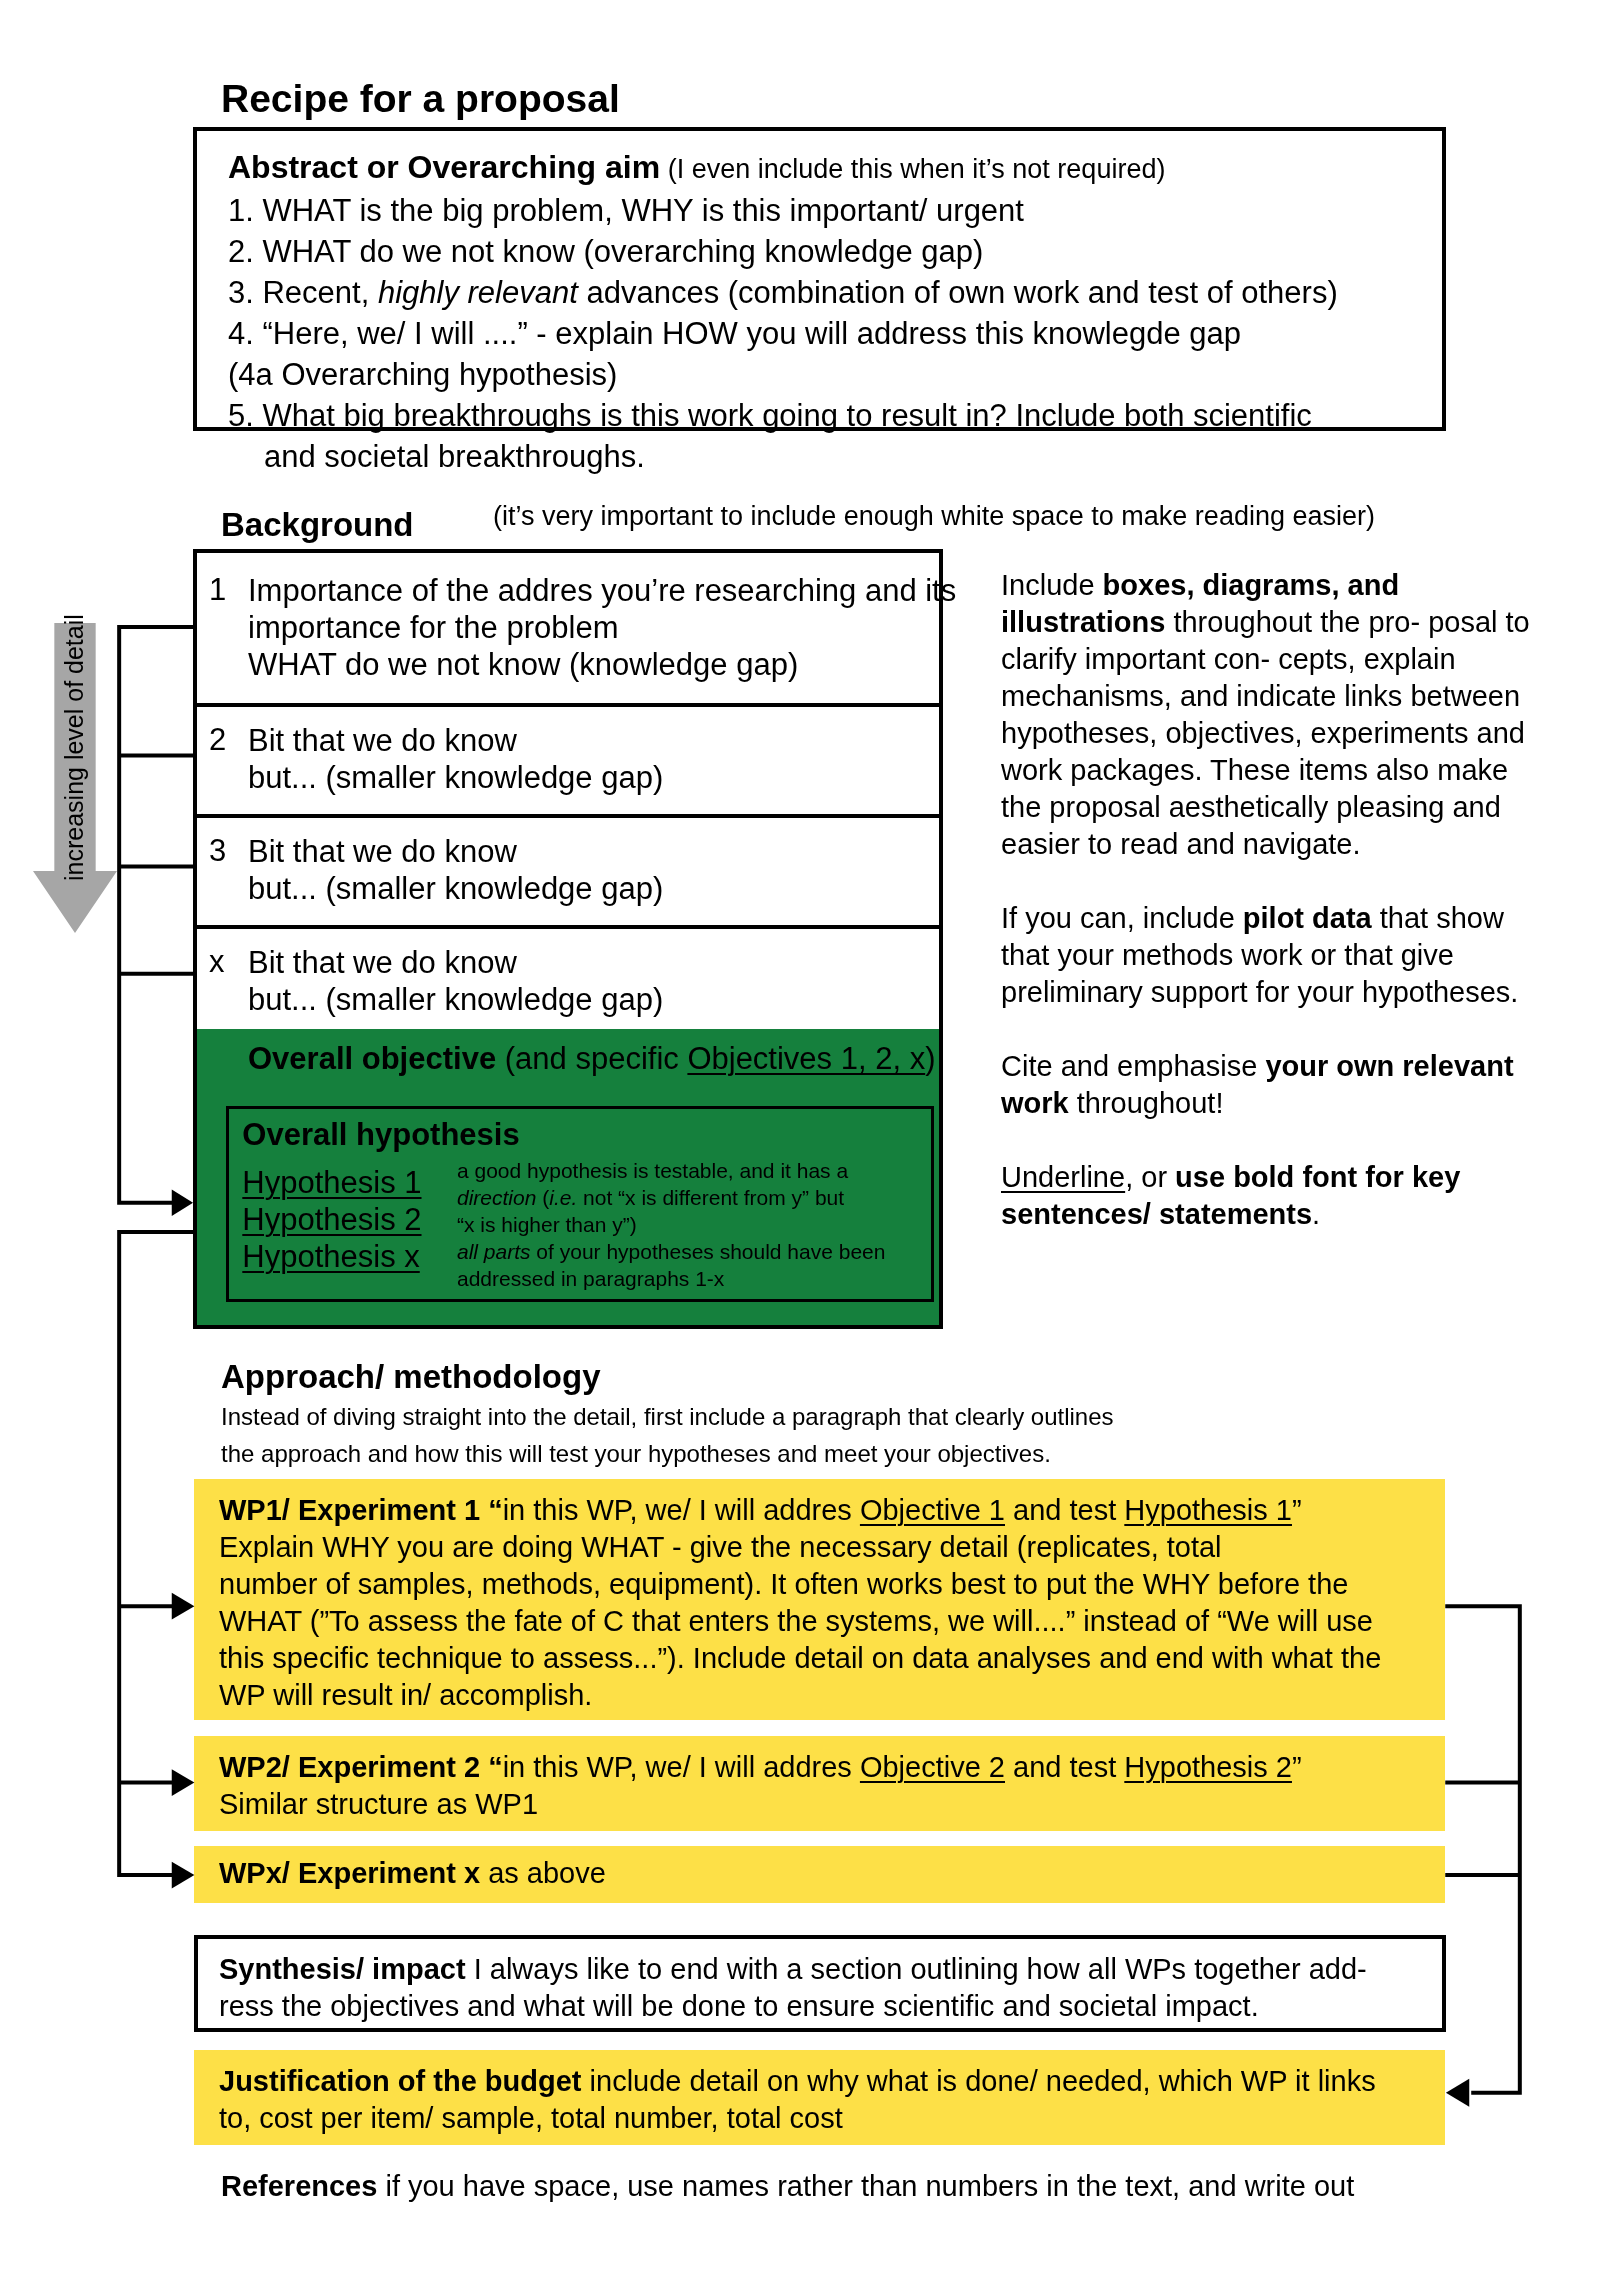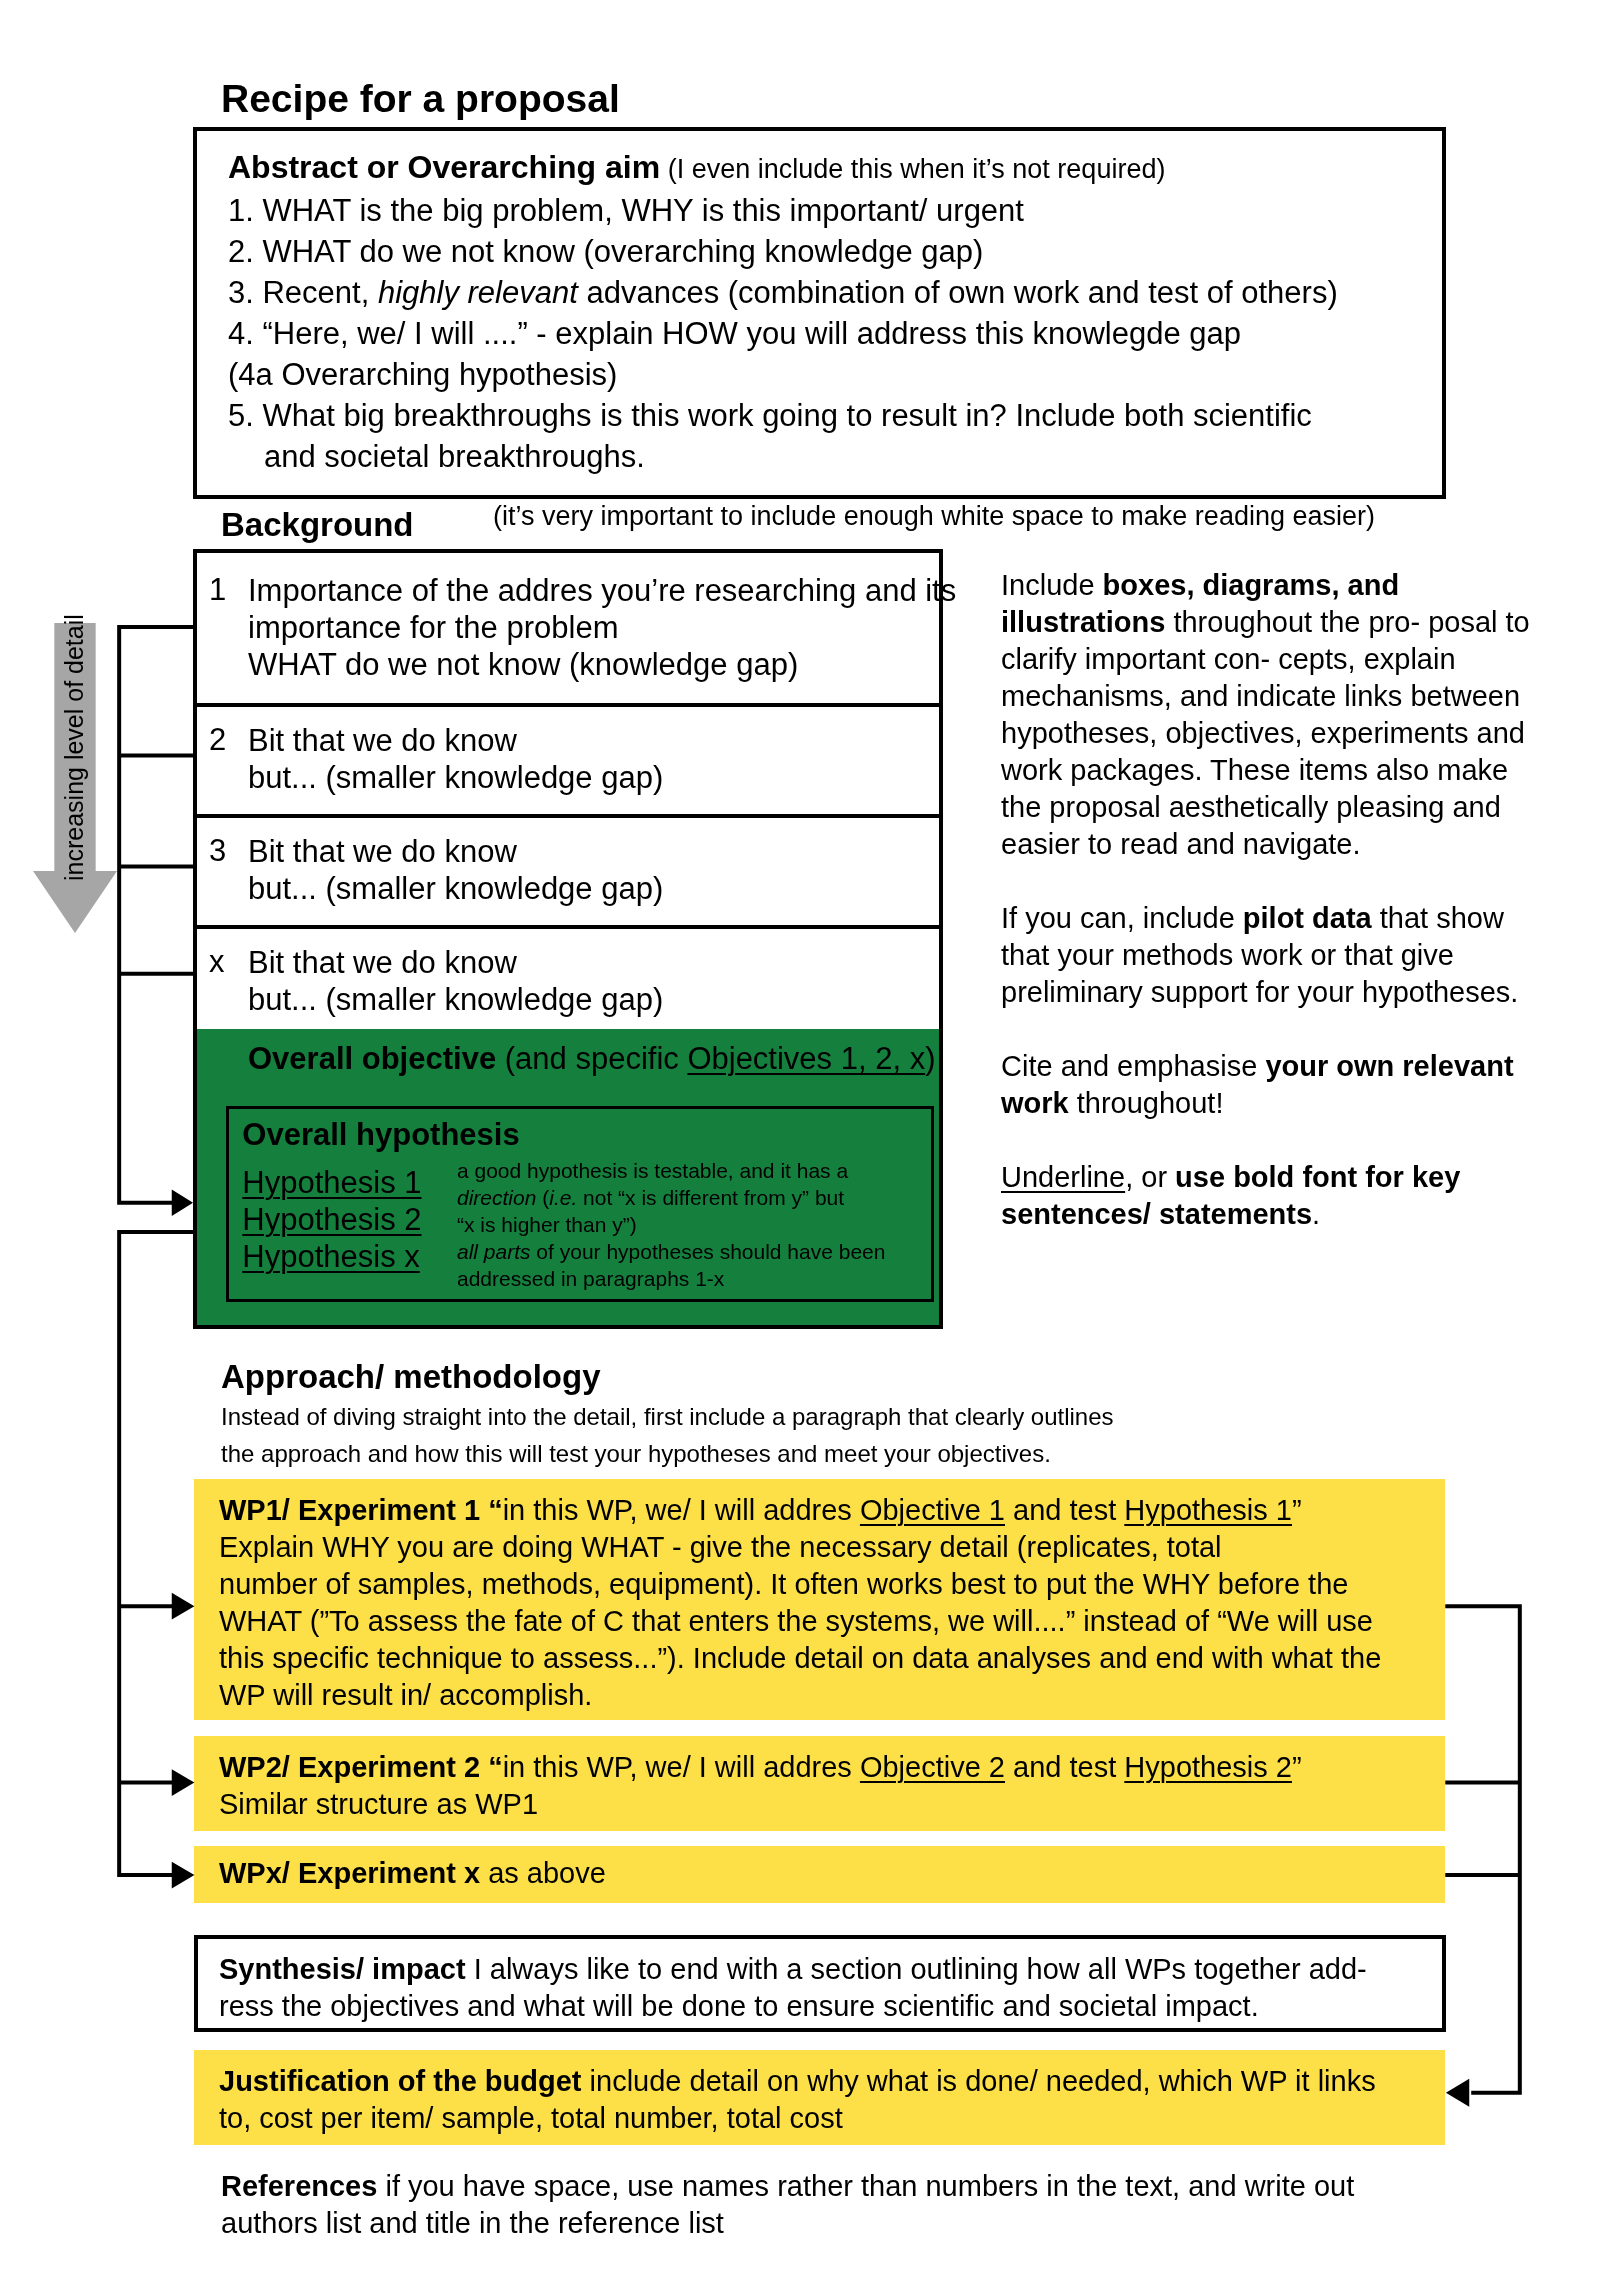--- a/index.html
+++ b/index.html
@@ -7,21 +7,21 @@
          font-family:"Liberation Sans", "DejaVu Sans", sans-serif; color:#000; }
   .abs { position:absolute; }
   .title { left:221px; top:75px; font-size:39px; font-weight:bold; line-height:47px; white-space:nowrap; }
   .box { position:absolute; border:4px solid #000; box-sizing:border-box; }
   .txt { font-size:31px; line-height:41px; }
   .small { font-size:27px; }
   .b { font-weight:bold; }
   .i { font-style:italic; }
   .u { text-decoration:underline; text-decoration-thickness:2px; text-underline-offset:4px; }
   
-  .abstract { left:193px; top:127px; width:1253px; height:372px; }
+  .abstract { left:193px; top:127px; width:1253px; height:304px; }
   .abstract .inner { position:absolute; left:31px; top:16px; right:13.3px; }
   .abstract .row { white-space:nowrap; }
   .abstract .indent { padding-left:36px; }
   
   .bg-head { left:221px; top:506px; font-size:33px; font-weight:bold; white-space:nowrap; }
   .bg-note { left:493px; top:501px; font-size:27px; white-space:nowrap; }
   .bgbox { left:193px; top:549px; width:750px; height:780px; }
   .bgrow { position:absolute; left:0; right:0; border-bottom:4px solid #000; box-sizing:border-box; }
   .bgrow .num { position:absolute; left:12px; top:18.6px; font-size:31px; }
   .bgrow .lines { position:absolute; left:51px; top:18.6px; font-size:31px; line-height:37px; white-space:nowrap; }
@@ -178,21 +178,20 @@
 
 <div class="wp" style="top:2050px;height:95px">
   <div class="t">
     <div><b>Justification of the budget</b><span> include detail on why what is done/ needed, which WP it links</span></div>
     <div>to, cost per item/ sample, total number, total cost</div>
   </div>
 </div>
 
 <div class="abs refs">
   <div><b>References</b><span> if you have space, use names rather than numbers in the text, and write out</span></div>
-  <div>authors list and title in the reference list</div>
 </div>
 
 <svg class="overlay" width="1623" height="2273" viewBox="0 0 2438 3413">
   <g stroke="#000" stroke-width="6" fill="none">
 
     <polyline points="290,941 179,941 179,1806 268,1806"></polyline>
     <line x1="179" y1="1134" x2="290" y2="1134"></line>
     <line x1="179" y1="1301" x2="290" y2="1301"></line>
     <line x1="179" y1="1462" x2="290" y2="1462"></line>
 

